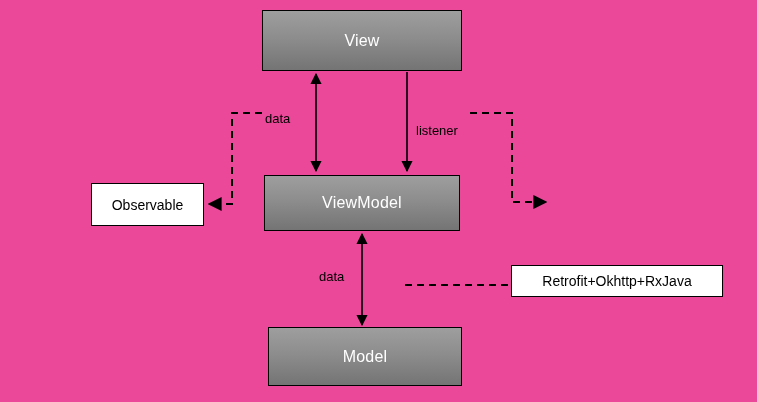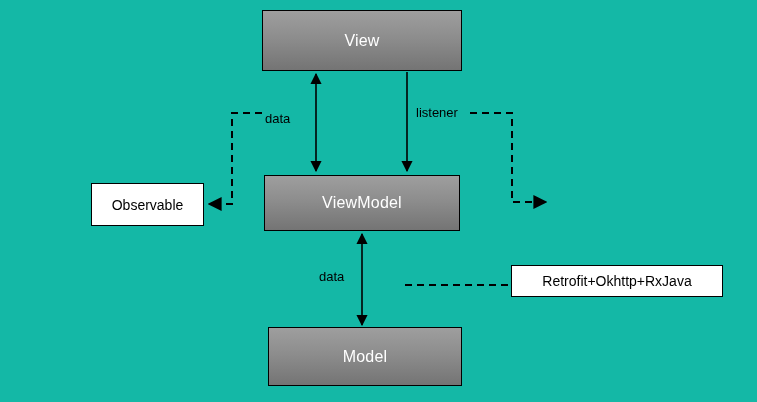--- a/index.html
+++ b/index.html
@@ -4,21 +4,21 @@
 <style>
   html, body {
     margin: 0;
     padding: 0;
     background: #ffffff;
   }
   #canvas {
     position: relative;
     width: 757px;
     height: 402px;
-    background: #14b8a6;
+    background: #ec4899;
     overflow: hidden;
     font-family: "Liberation Sans", sans-serif;
   }
   
   .node-gray {
     position: absolute;
     box-sizing: border-box;
     border: 1px solid #000000;
     background: linear-gradient(180deg, #9e9e9e 0%, #8d8d8d 45%, #747474 100%);
     color: #ffffff;
@@ -104,17 +104,17 @@
     <span>Observable</span>
   </div>
 
 
   <div class="node-white" style="left:511px; top:265px; width:212px; height:32px;">
     <span>Retrofit+Okhttp+RxJava</span>
   </div>
 
   <div class="edge-label" style="left:265px; top:112px;">data</div>
 
-  <div class="edge-label" style="left:416px; top:106px;">listener</div>
+  <div class="edge-label" style="left:416px; top:124px;">listener</div>
 
   <div class="edge-label" style="left:319px; top:270px;">data</div>
 
 </div>
 
 </body></html>

